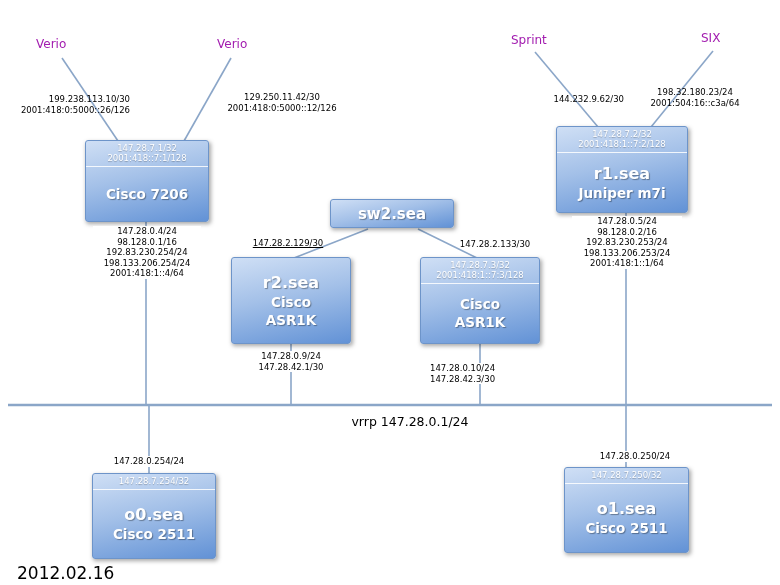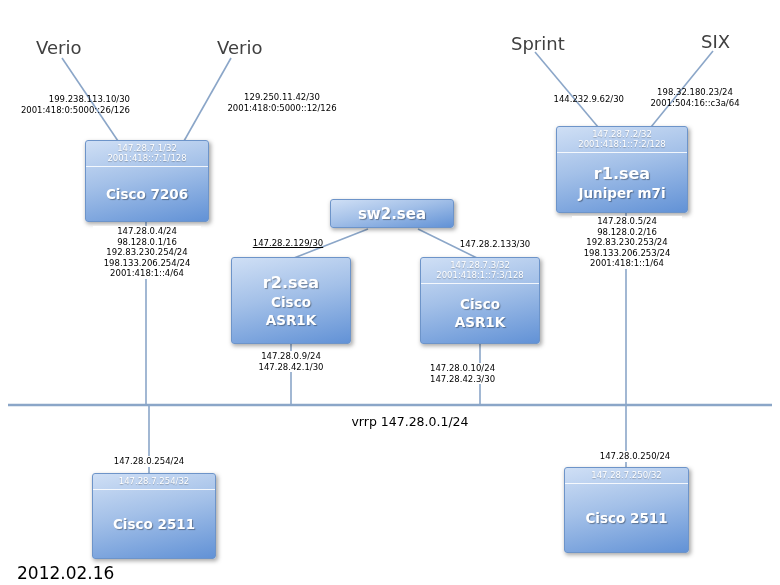--- a/index.html
+++ b/index.html
@@ -10,21 +10,21 @@
     --box-bottom:#6292d6;
   }
   html,body{margin:0;padding:0;}
   body{
     width:780px;height:585px;background:#ffffff;position:relative;overflow:hidden;
     font-family:"DejaVu Sans", sans-serif;color:#000;
   }
   .wires{position:absolute;left:0;top:0;}
   .wire{stroke:var(--line);stroke-width:1.6;}
   .busline{stroke:var(--line);stroke-width:2.6;}
-  .provider{position:absolute;font-size:18px;color:#404040;}
+  .provider{position:absolute;font-size:12px;color:#a21caf;}
   .iplabel{position:absolute;font-size:8.5px;line-height:10.6px;color:#000;}
   .iplabel.bg{background:#ffffff;}
   .node{
     position:absolute;border:1px solid var(--box-border);border-radius:3px;
     background:linear-gradient(168deg,var(--box-top) 0%,var(--box-mid) 45%,var(--box-bottom) 100%);
     box-shadow:1.5px 2px 4px rgba(0,0,0,0.35);
     color:#ffffff;text-align:center;display:flex;flex-direction:column;box-sizing:border-box;
   }
   .node-header{
     font-size:8.5px;line-height:9.8px;padding:3px 2px 2px;
@@ -149,27 +149,29 @@
 </div>
 
 <div class="buslabel" style="left:335px;top:414px;width:150px;">vrrp 147.28.0.1/24</div>
 
 <div class="iplabel bg" style="left:108px;top:456px;width:82px;text-align:center;">147.28.0.254/24</div>
 <div class="node" style="left:92px;top:473px;width:124px;height:86px;">
   <div class="node-header">
     <div>147.28.7.254/32</div>
   </div>
   <div class="node-body">
+    <div class="node-name">o0.sea</div>
     <div class="node-model">Cisco 2511</div>
   </div>
 </div>
 
 <div class="iplabel bg" style="left:594px;top:451px;width:82px;text-align:center;">147.28.0.250/24</div>
 <div class="node" style="left:564px;top:467px;width:125px;height:86px;">
   <div class="node-header">
     <div>147.28.7.250/32</div>
   </div>
   <div class="node-body">
+    <div class="node-name">o1.sea</div>
     <div class="node-model">Cisco 2511</div>
   </div>
 </div>
 
 <div class="datelabel" style="left:17px;top:563px;">2012.02.16</div>
 
 </body></html>

